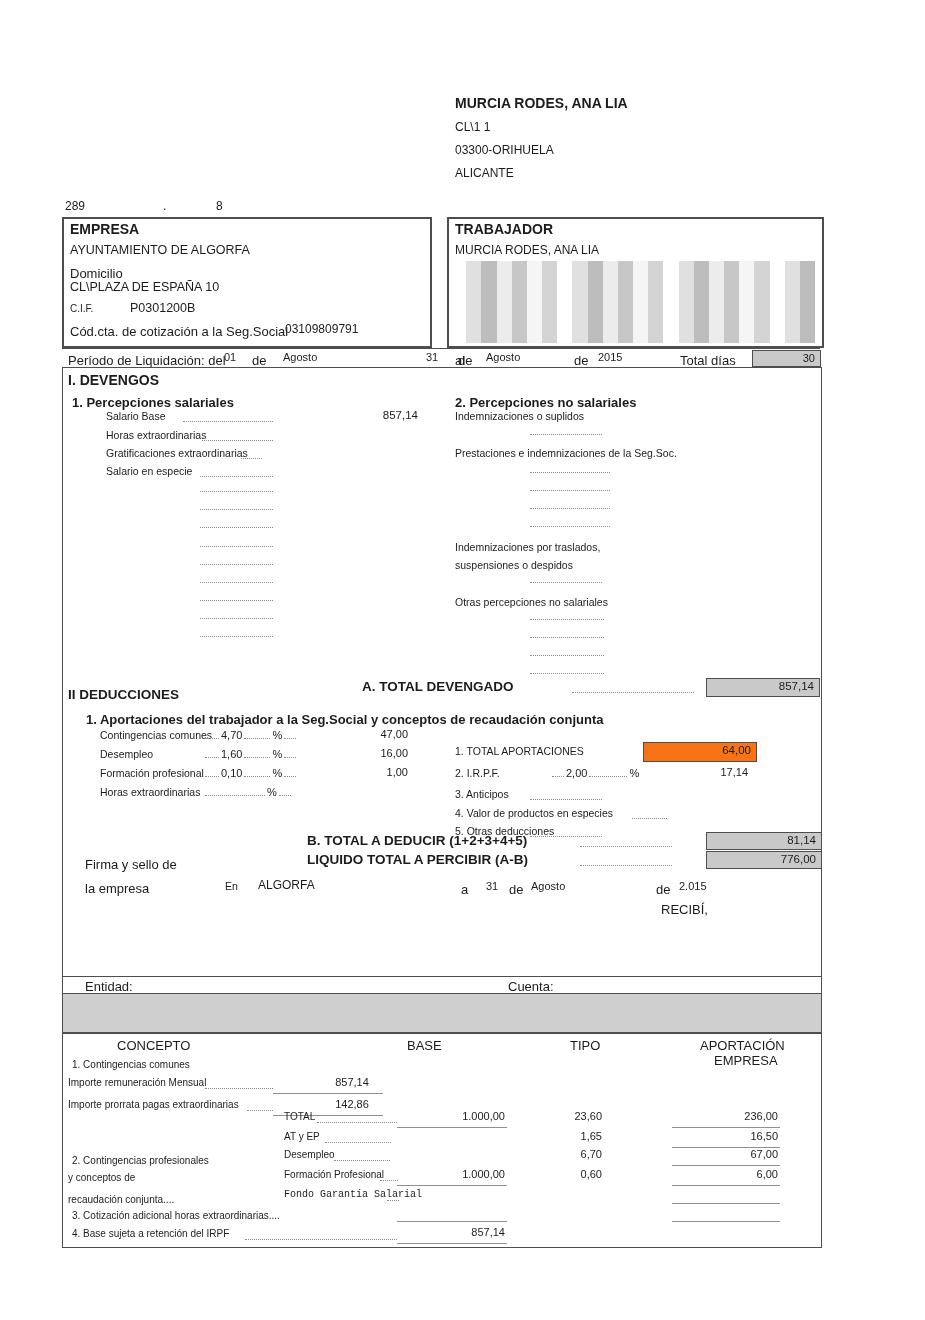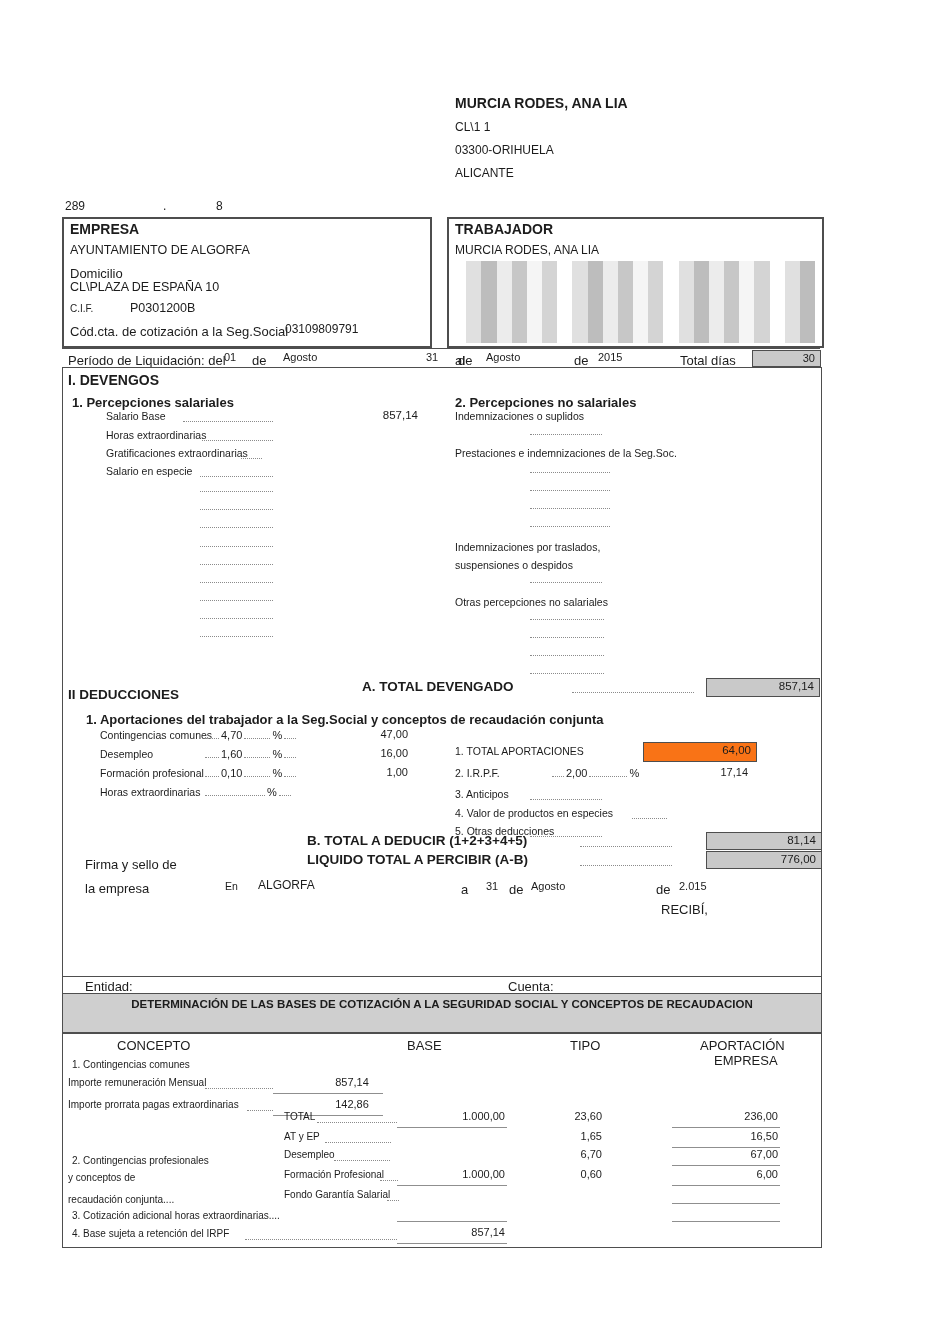--- a/index.html
+++ b/index.html
@@ -319,21 +319,20 @@
   <div class="a f11" style="left:531px;top:880px;">Agosto</div>
   <div class="a f95" style="left:656px;top:882px;">de</div>
   <div class="a f11" style="left:679px;top:880px;">2.015</div>
   <div class="a f95" style="left:661px;top:902px;">RECIBÍ,</div>
 
   <div class="a" style="left:62px;top:975px;width:758px;height:18px;border-left:1px solid #4e4e4e;border-right:1px solid #4e4e4e;"></div>
   <div class="a f95" style="left:85px;top:979px;">Entidad:</div>
   <div class="a f95" style="left:508px;top:979px;">Cuenta:</div>
 
   <div class="banner">
-    <div class="a b f115 center" style="left:0;top:4px;width:758px;">DETERMINACIÓN DE LAS BASES DE COTIZACIÓN A LA SEGURIDAD SOCIAL Y CONCEPTOS DE RECAUDACION</div>
   </div>
 
   <div class="thinbox" style="left:62px;top:1032px;width:758px;height:214px;"></div>
   <div class="a f95" style="left:117px;top:1038px;">CONCEPTO</div>
   <div class="a f95" style="left:407px;top:1038px;">BASE</div>
   <div class="a f95" style="left:570px;top:1038px;">TIPO</div>
   <div class="a f95" style="left:700px;top:1038px;">APORTACIÓN</div>
   <div class="a f95" style="left:714px;top:1053px;">EMPRESA</div>
 
   <div class="a f10" style="left:72px;top:1059px;">1.  Contingencias comunes</div>
@@ -371,21 +370,21 @@
 
   <div class="a f10" style="left:284px;top:1169px;">Formación Profesional</div>
   <div class="dots" style="left:380px;top:1179px;width:18px;"></div>
   <div class="a f10" style="left:68px;top:1172px;">y conceptos de</div>
   <div class="a f11 right" style="left:417px;top:1168px;width:88px;">1.000,00</div>
   <div class="uline" style="left:397px;top:1184px;width:110px;"></div>
   <div class="a f11 right" style="left:540px;top:1168px;width:62px;">0,60</div>
   <div class="a f11 right" style="left:702px;top:1168px;width:76px;">6,00</div>
   <div class="uline" style="left:672px;top:1184px;width:108px;"></div>
 
-  <div class="a f10" style="left:284px;top:1189px;">Fondo Garantía Salarial</div>
+  <div class="a f10" style="left:284px;top:1189px;font-family:Liberation Mono, monospace;">Fondo Garantía Salarial</div>
   <div class="dots" style="left:387px;top:1199px;width:12px;"></div>
   <div class="a f10" style="left:68px;top:1194px;">recaudación conjunta....</div>
   <div class="uline" style="left:672px;top:1202px;width:108px;"></div>
 
   <div class="a f10" style="left:72px;top:1210px;">3.  Cotización adicional horas extraordinarias....</div>
   <div class="uline" style="left:397px;top:1220px;width:110px;"></div>
   <div class="uline" style="left:672px;top:1220px;width:108px;"></div>
 
   <div class="a f10" style="left:72px;top:1228px;">4.  Base sujeta a retención del IRPF</div>
   <div class="dots" style="left:245px;top:1238px;width:152px;"></div>

